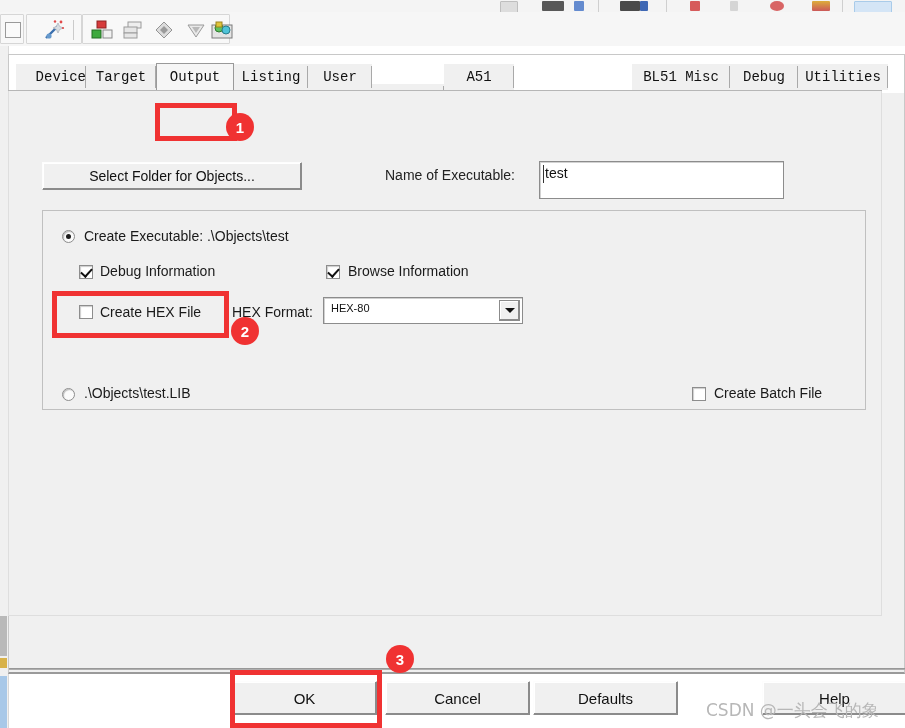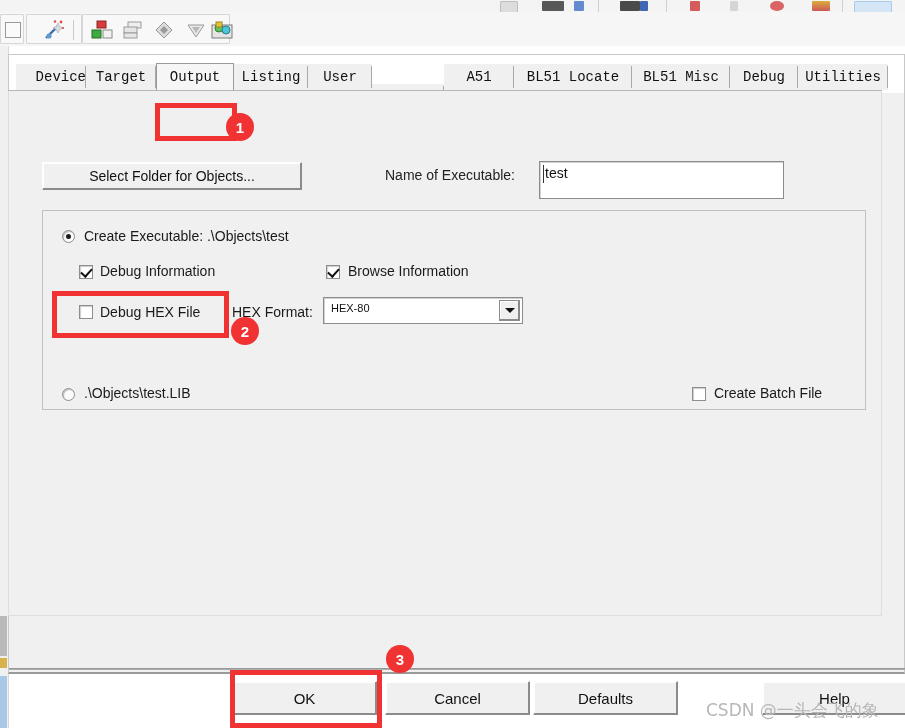--- a/index.html
+++ b/index.html
@@ -371,24 +371,20 @@
       <span class="tabsep"></span>
   </div>
   <div class="tab" style="left:364px;width:72px;margin-top:20px;">
     <span>C51</span>
       <span class="tabsep"></span>
   </div>
   <div class="tab" style="left:436px;width:70px;">
     <span>A51</span>
       <span class="tabsep"></span>
   </div>
-  <div class="tab" style="left:506px;width:118px;">
-    <span>BL51 Locate</span>
-      <span class="tabsep"></span>
-  </div>
   <div class="tab" style="left:624px;width:98px;">
     <span>BL51 Misc</span>
       <span class="tabsep"></span>
   </div>
   <div class="tab" style="left:722px;width:68px;">
     <span>Debug</span>
       <span class="tabsep"></span>
   </div>
   <div class="tab" style="left:790px;width:90px;">
     <span>Utilities</span>
@@ -412,21 +408,21 @@
 <span id="radio-create-exe" class="radio checked"></span>
 <span id="lbl-create-exe" class="ctl-label">Create Executable:  .\Objects\test</span>
 
 <span id="chk-debug" class="chk checked"></span>
 <span id="lbl-debug" class="ctl-label">Debug Information</span>
 
 <span id="chk-browse" class="chk checked"></span>
 <span id="lbl-browse" class="ctl-label">Browse Information</span>
 
 <span id="chk-hex" class="chk"></span>
-<span id="lbl-hex" class="ctl-label">Debug HEX File</span>
+<span id="lbl-hex" class="ctl-label">Create HEX File</span>
 
 <span id="lbl-hexfmt" class="ctl-label">HEX Format:</span>
 <div id="combo-hexfmt">
   <span class="cval">HEX-80</span>
   <span class="cbtn">
       <span class="caret-down"></span>
     </span>
 </div>
 
 <span id="radio-lib" class="radio"></span>

